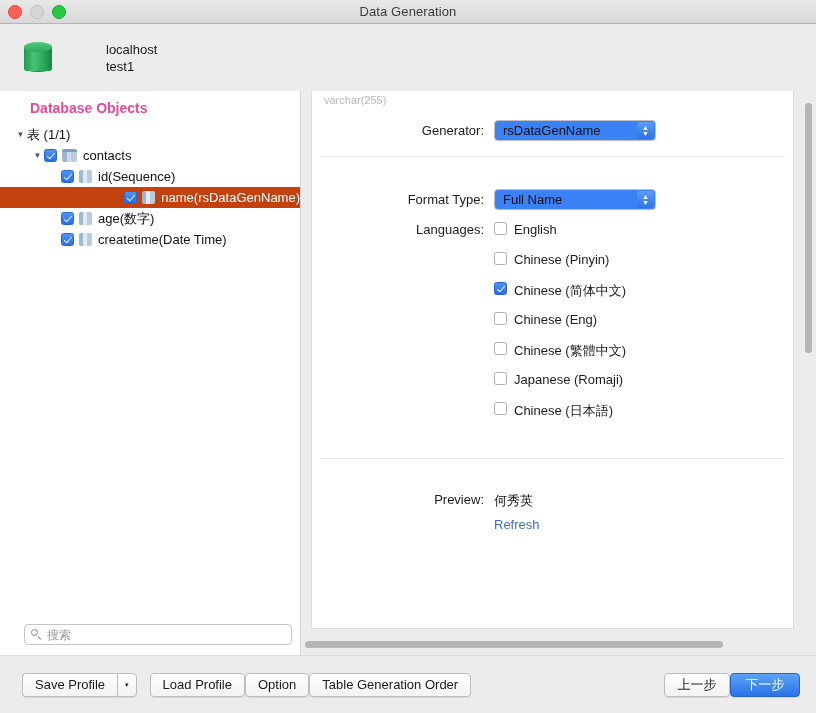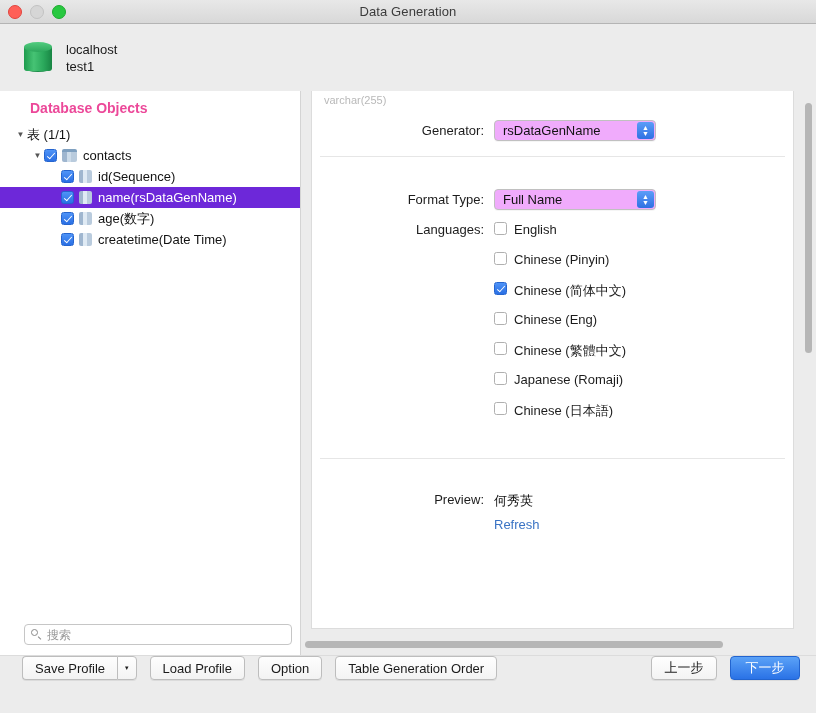--- a/index.html
+++ b/index.html
@@ -90,21 +90,21 @@
     border-radius: 50%;
     background: linear-gradient(to bottom, #53cd80, #2da75c);
   }
   .db-icon .cyl-bot {
     position: absolute;
     left: 0; bottom: 2px;
     width: 28px; height: 9px;
     border-radius: 50%;
     background: #1b8e49;
   }
-  .db-text { line-height: 17px; }
+  .db-text { line-height: 17px; margin-left: 40px; }
   .db-text div { font-size: 13px; color: #1a1a1a; }
 
   
   .body {
     flex: 1 1 auto;
     display: flex;
     position: relative;
     overflow: hidden;
   }
 
@@ -132,22 +132,23 @@
   .tree-row {
     height: 21px;
     display: flex;
     align-items: center;
     font-size: 13px;
     color: #121212;
     white-space: nowrap;
     padding-left: 0;
   }
   .tree-row.selected {
-    background: #6d28d9;
+    background: #c2410c;
     color: #ffffff;
+    justify-content: flex-end;
   }
   .twisty {
     width: 13px;
     flex: 0 0 13px;
     text-align: center;
     font-size: 8px;
     color: #555;
     line-height: 1;
   }
   .chk {
@@ -295,21 +296,21 @@
     text-align: right;
     padding-right: 10px;
     font-size: 13px;
     color: #1c1c1c;
     box-sizing: border-box;
   }
   .popup {
     position: relative;
     width: 162px;
     height: 21px;
-    background: #f0abfc;
+    background: #3b82f6;
     border: 1px solid #c0c0c0;
     border-radius: 4px;
     box-sizing: border-box;
     display: flex;
     align-items: center;
     padding-left: 8px;
     font-size: 13px;
     color: #111;
     box-shadow: 0 1px 0 rgba(0,0,0,0.04);
   }
@@ -380,20 +381,21 @@
     width: 418px;
     background: #b6b6b6;
     border-radius: 4px;
   }
 
   
   .footer {
     flex: 0 0 58px;
     background: #ececec;
     display: flex;
+    align-items: center;
     padding: 0 16px 0 22px;
     box-sizing: border-box;
     border-top: 1px solid #dcdcdc;
   }
   .btn {
     height: 24px;
     background: linear-gradient(to bottom, #fefefe, #f3f3f3);
     border: 1px solid #bdbdbd;
     border-radius: 4px;
     font-size: 13px;
@@ -415,21 +417,21 @@
   }
   .split .main-seg {
     border-radius: 4px 0 0 4px;
     border-right: none;
   }
   .split .arrow-seg {
     border-radius: 0 4px 4px 0;
     padding: 0 7px;
     font-size: 7px;
   }
-  .footer .gap { margin-right: 13px; }
+  .footer .gap { }
   .spacer { flex: 1 1 auto; }
   .btn.primary {
     background: linear-gradient(to bottom, #5ba2f7, #2a72e6);
     border: 1px solid #2264cf;
     color: #fff;
     min-width: 70px;
   }
   .btn.plain-nav { min-width: 66px; }
 </style>
 </head>

